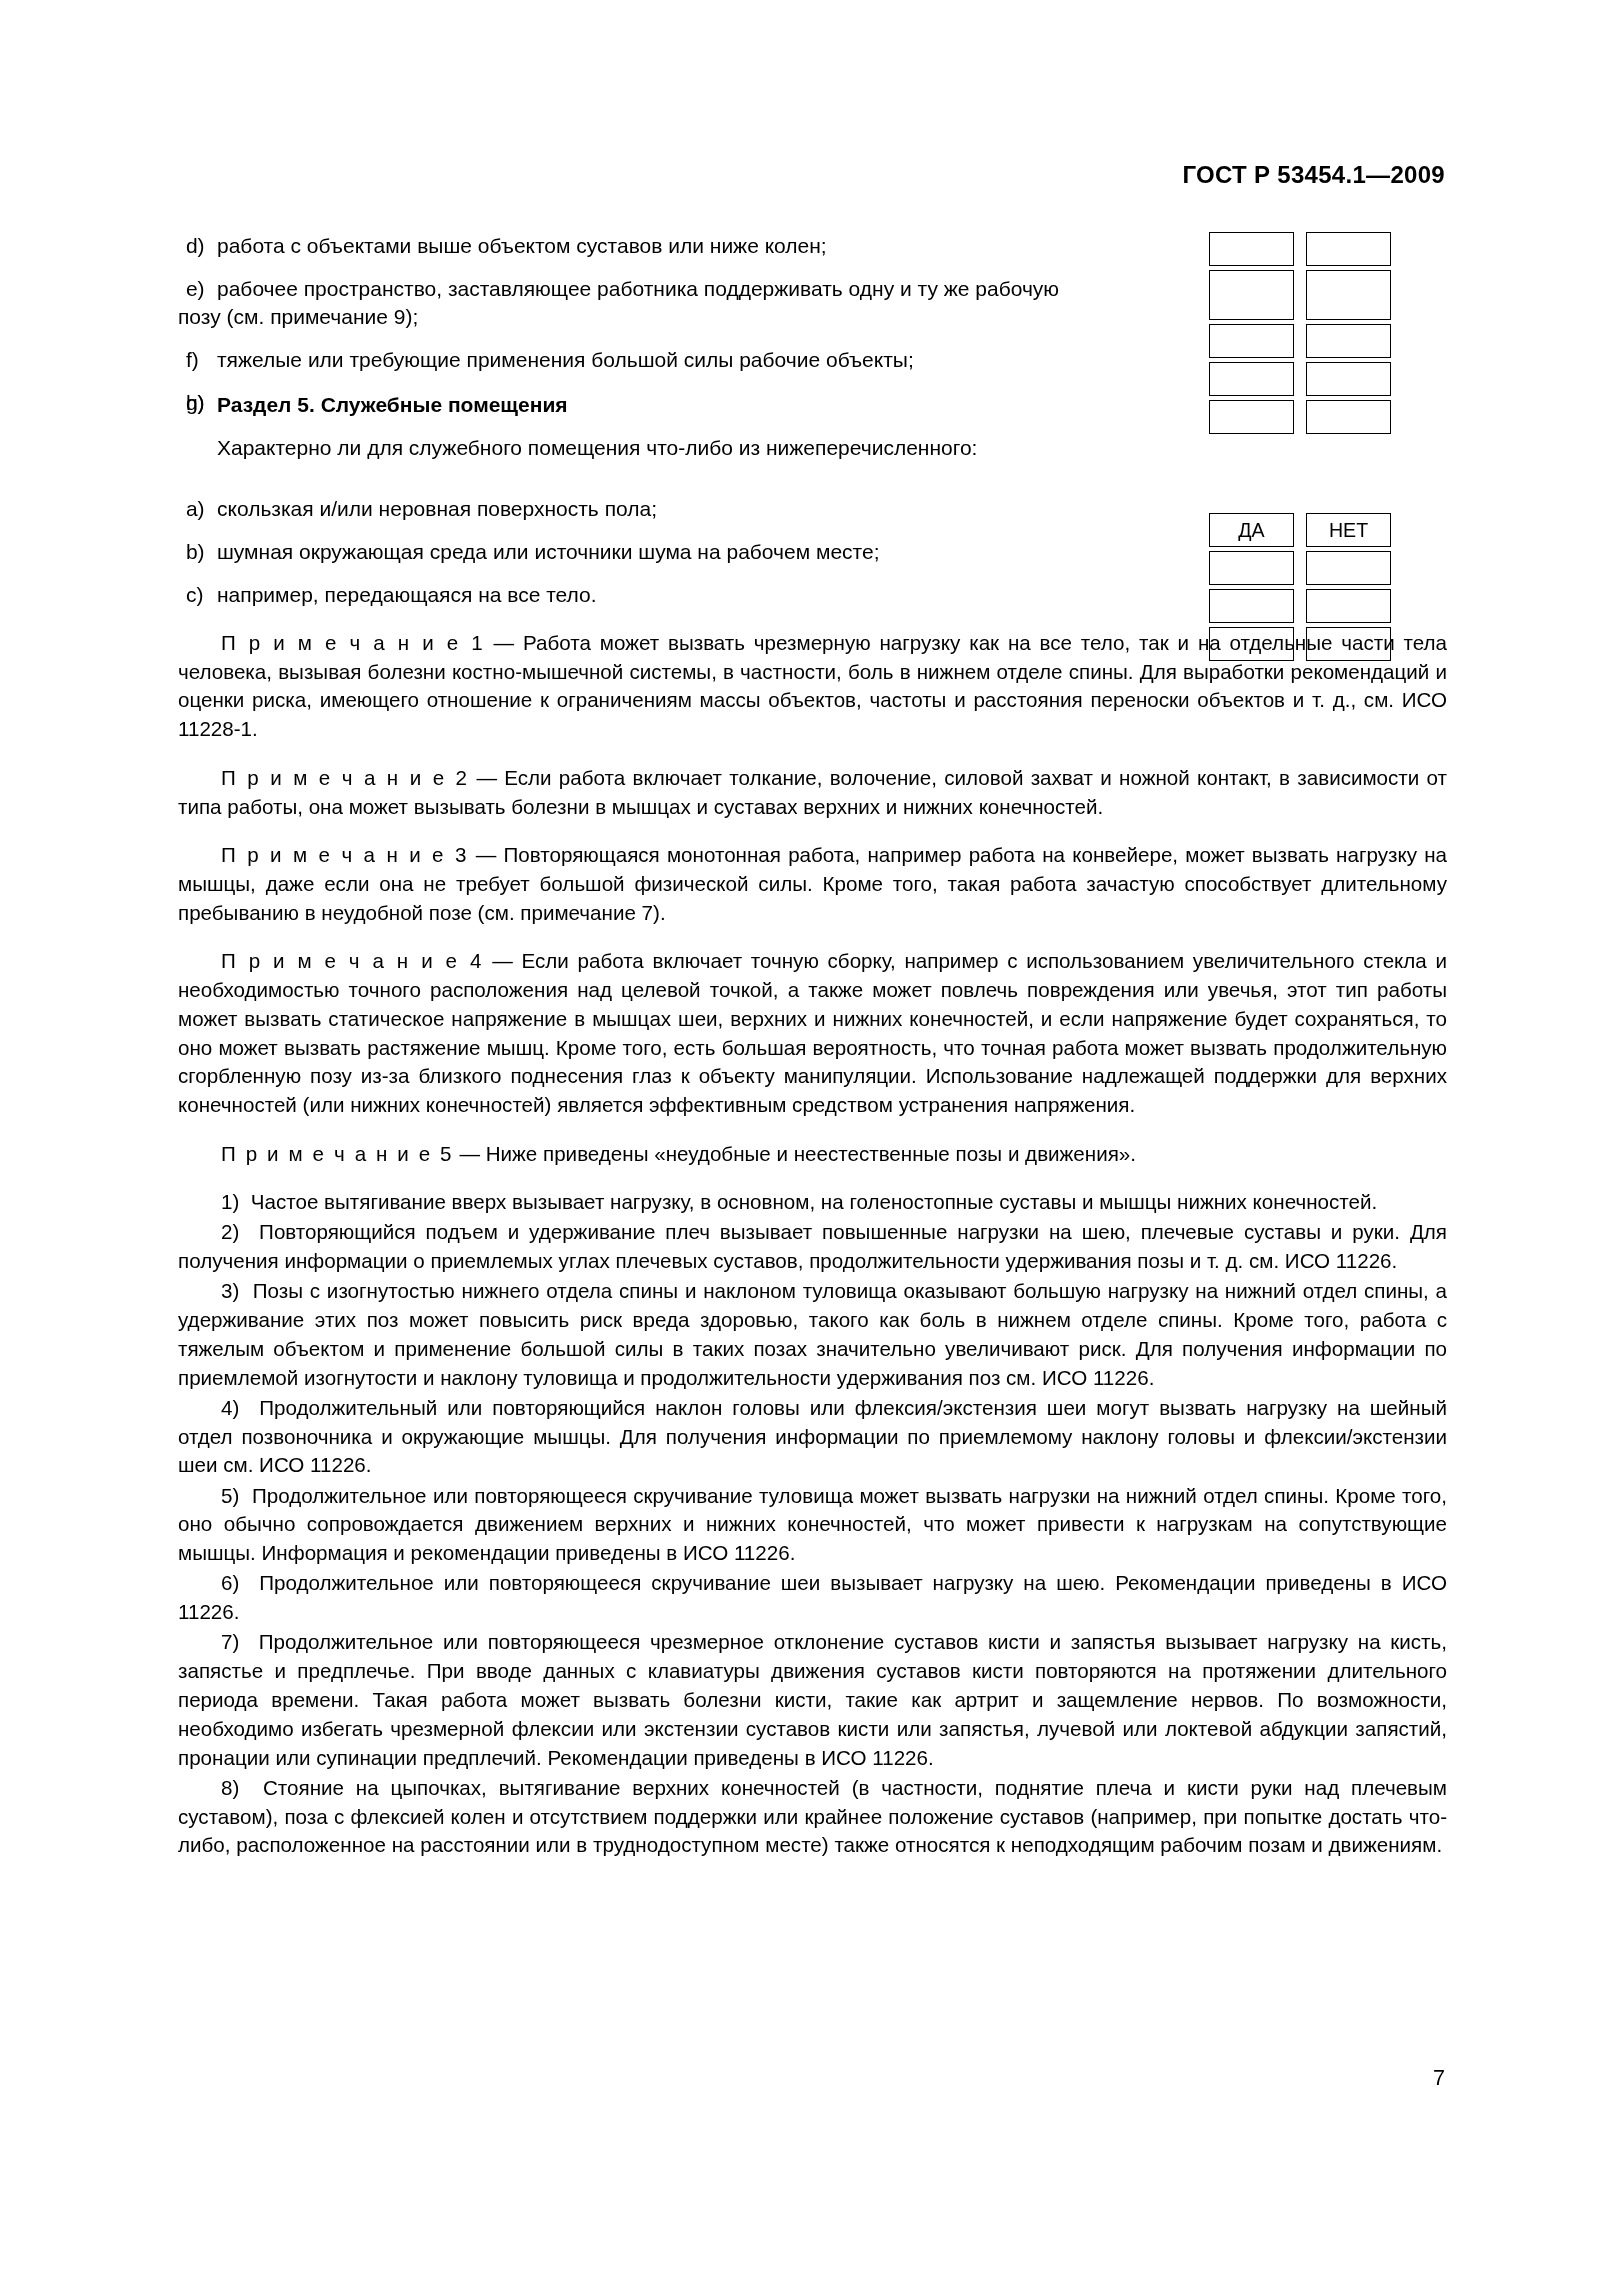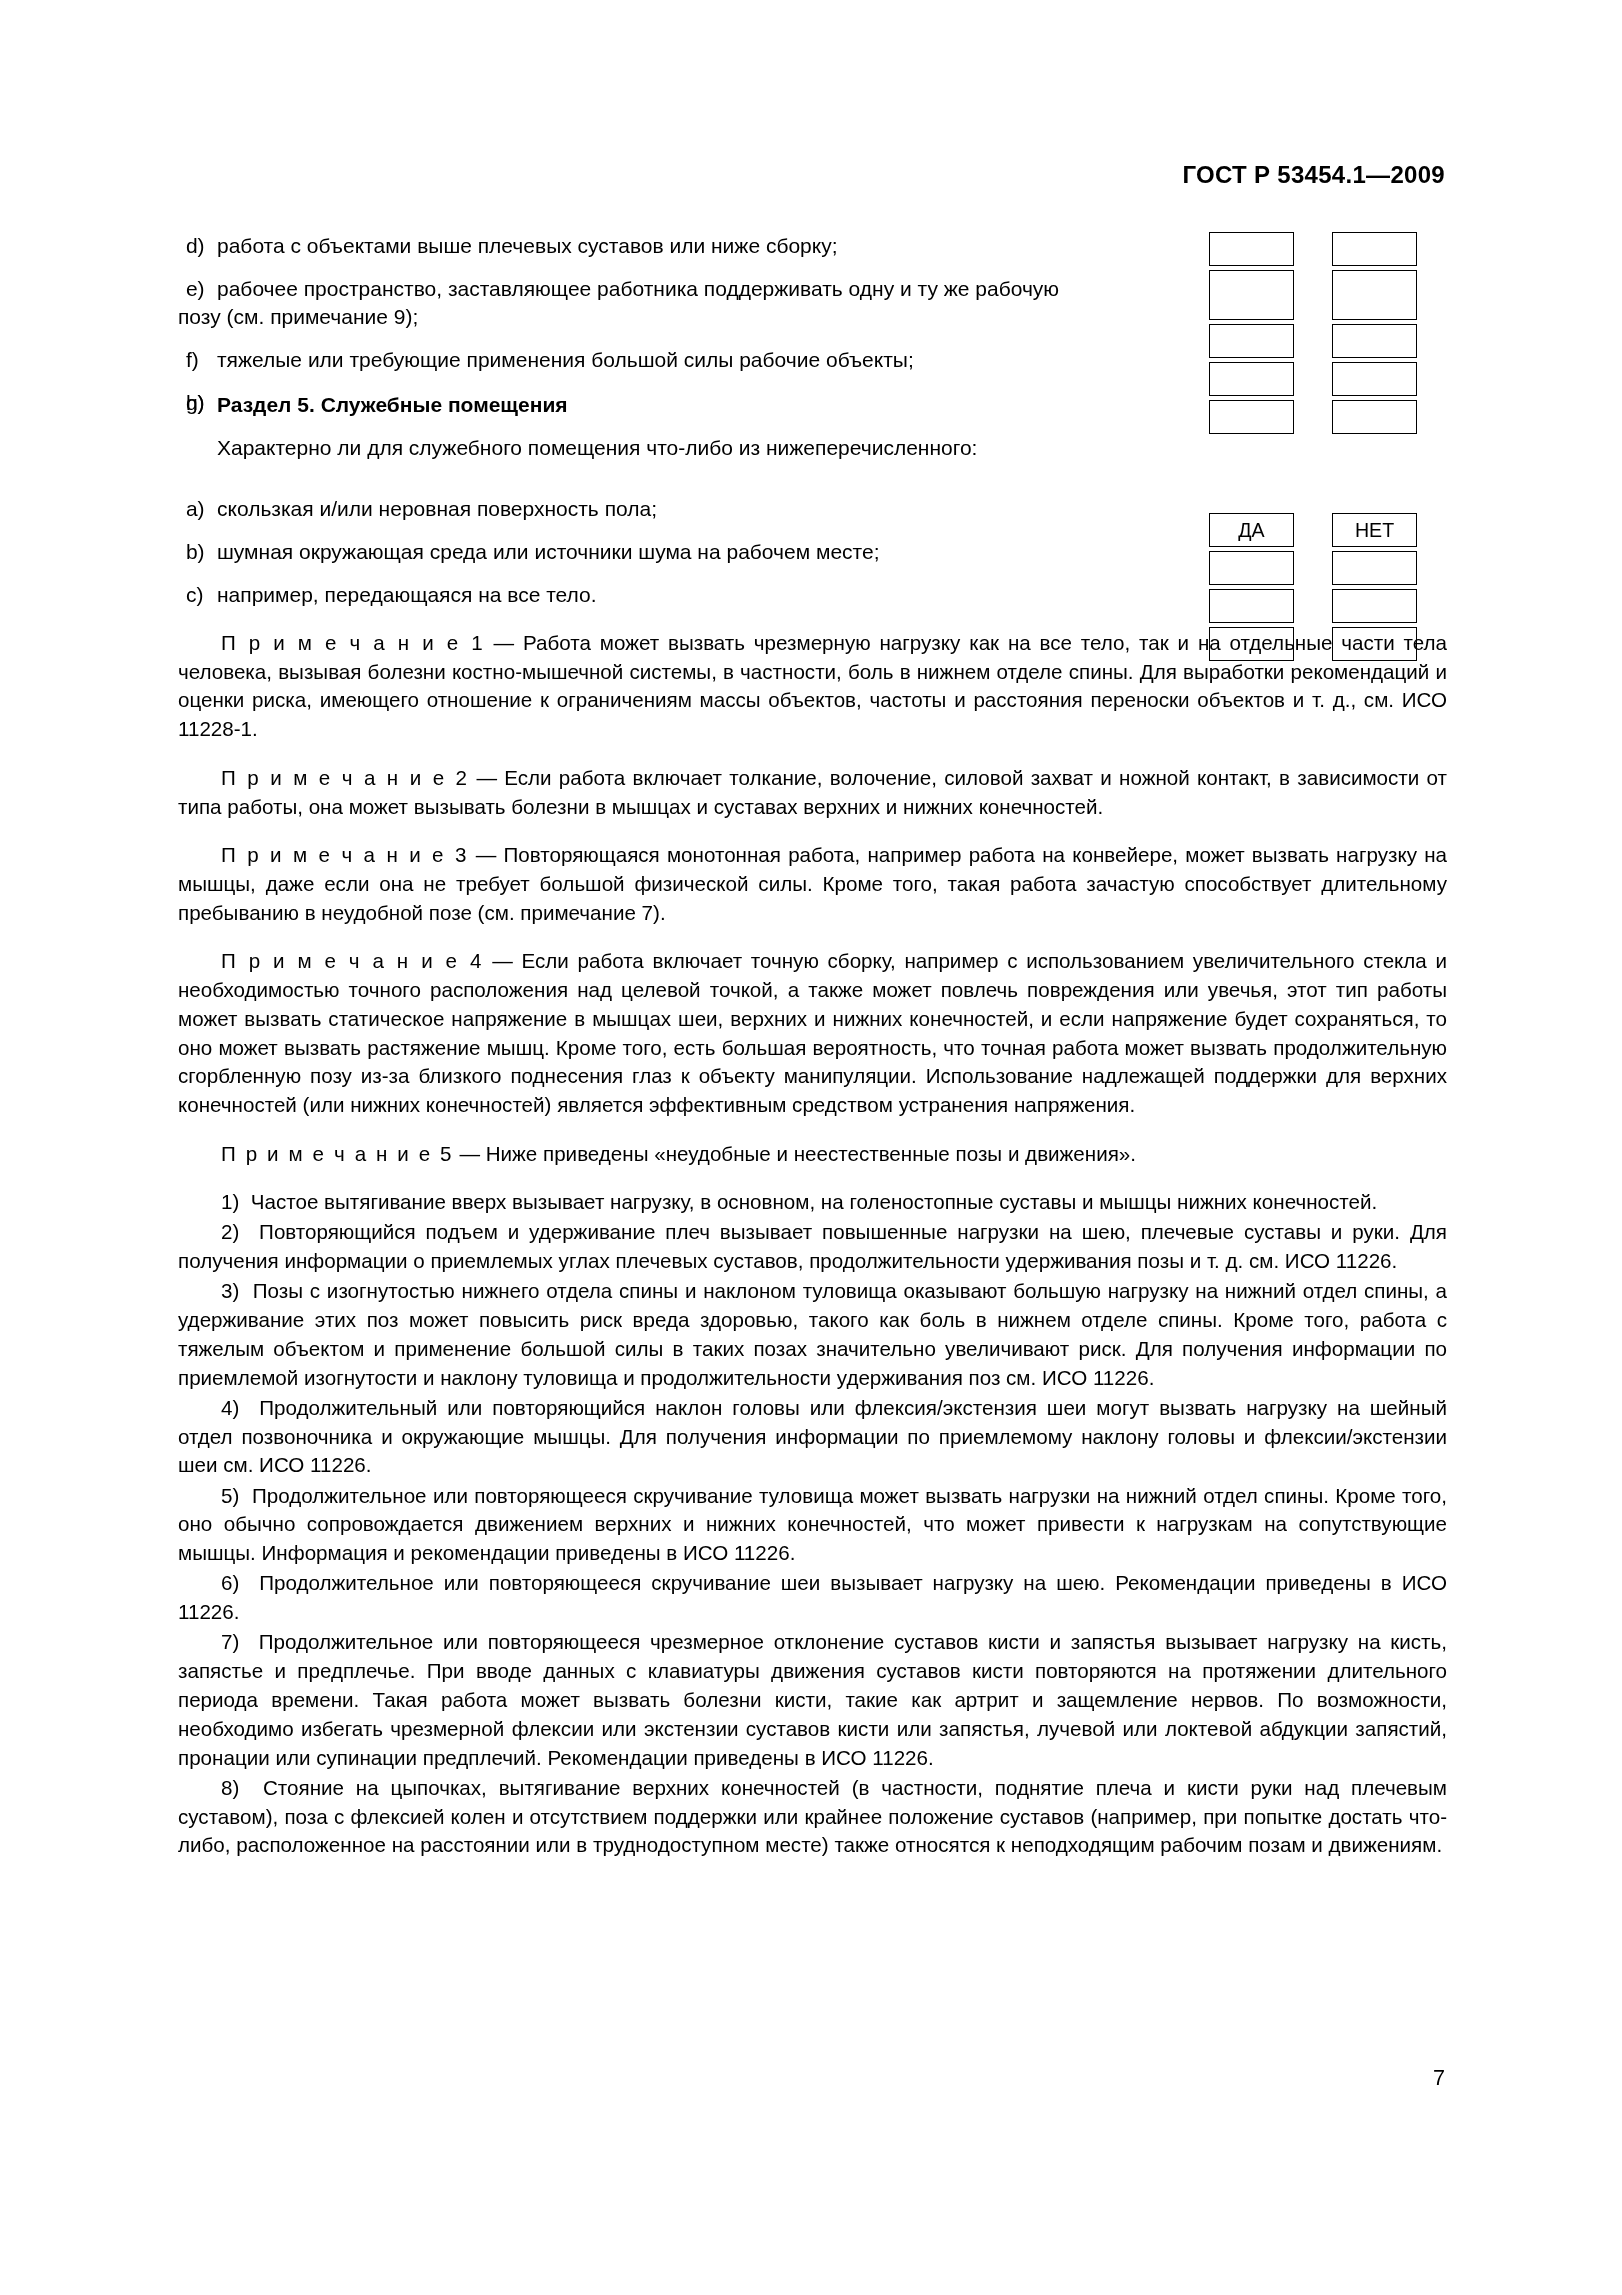--- a/index.html
+++ b/index.html
@@ -78,21 +78,21 @@
   }
   
   .boxcol {
     position: absolute;
     top: 0;
     left: 1031px;
     width: 239px;
   }
   .boxrow {
     display: flex;
-    gap: 38px;
+    gap: 12px;
   }
   .cellbox {
     width: 85px;
     height: 34px;
     border: 1.3px solid #000;
     box-sizing: border-box;
     margin-bottom: 3.9px;
   }
   .cellbox.h-tall { height: 50px; }
   .cellbox.label {
@@ -135,21 +135,21 @@
   <div class="header">ГОСТ Р 53454.1—2009</div>
 
   <div class="content">
 
     <div class="checklist">
 
       <div class="chk-rows">
 
         <div class="chk-line">
           <span class="mark">d)</span>
-          <span>работа с объектами выше плечевых суставов или ниже сборку;</span>
+          <span>работа с объектами выше объектом суставов или ниже колен;</span>
         </div>
 
         <div class="chk-line wrapline">
           <span class="mark">e)</span>
           <span>рабочее пространство, заставляющее работника поддерживать одну и ту же рабочую</span>
           <span class="cont">позу (см. примечание 9);</span>
         </div>
 
         <div class="chk-line">
           <span class="mark">f)</span>

